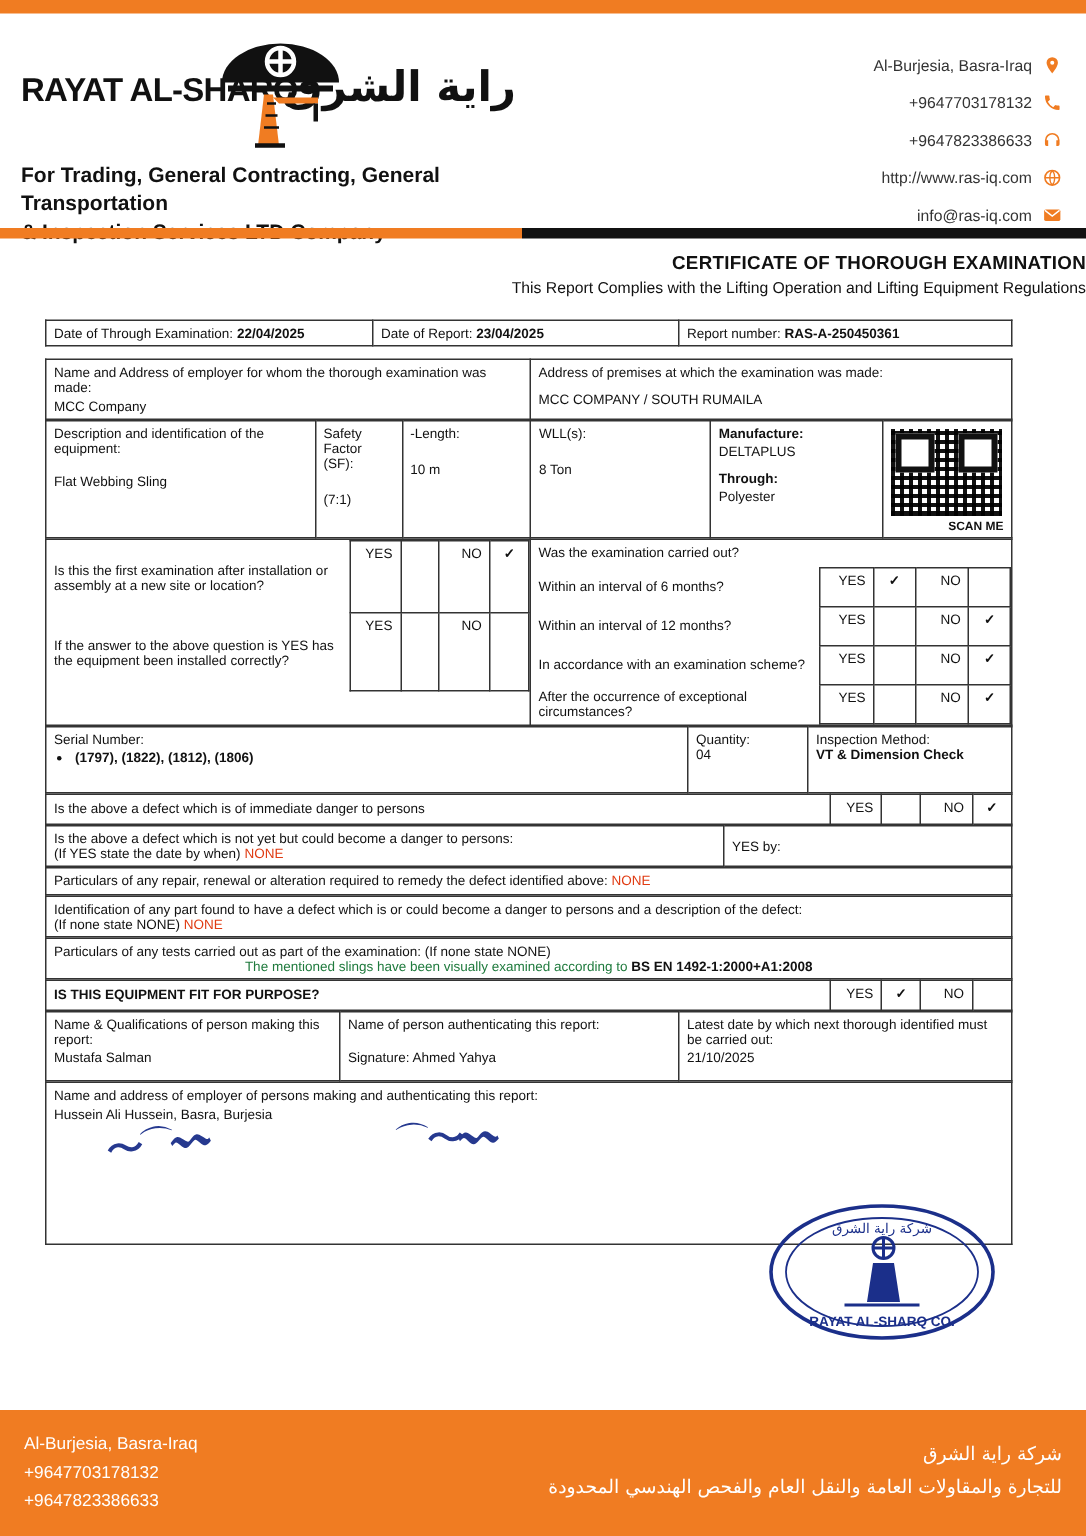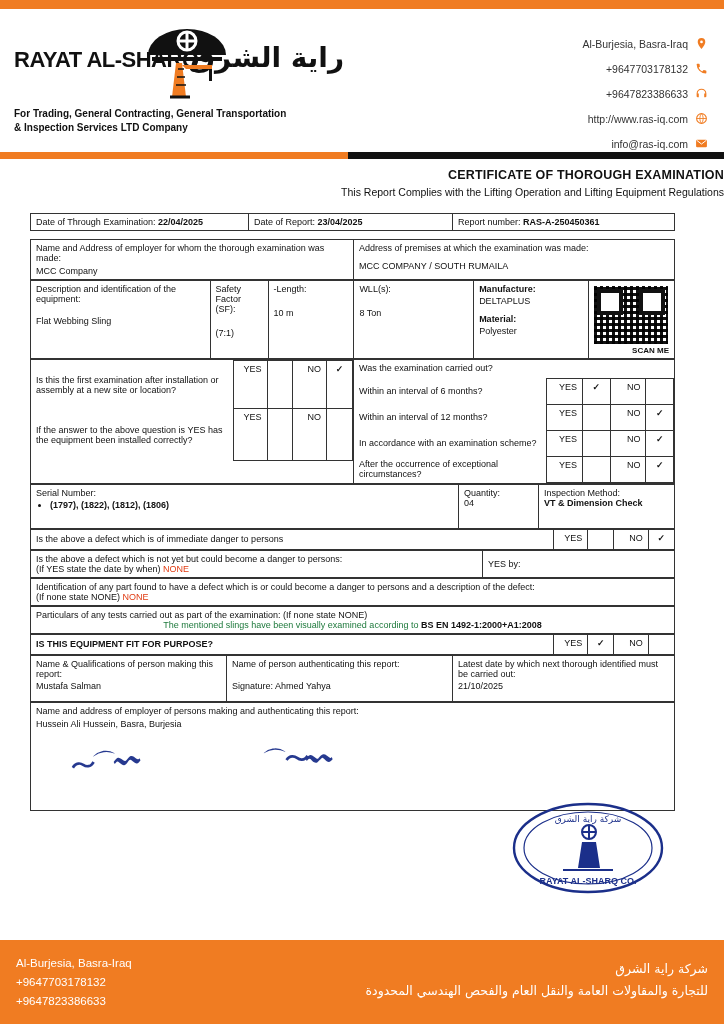--- a/index.html
+++ b/index.html
@@ -37,21 +37,21 @@
   .logo-ar {
     position: absolute; right: 0; top: 18px;
     font-family: "DejaVu Sans", sans-serif;
     font-weight: bold; font-size: 28px; color: #111; direction: rtl;
   }
   .logo-mark {
     position: absolute; left: 128px; top: 2px; width: 90px; height: 74px;
   }
   .logo-sub {
     position: absolute; left: 0; top: 84px; width: 330px;
-    font-size: 10px; font-weight: bold; color: #111; line-height: 1.35;
+    font-size: 14px; font-weight: bold; color: #111; line-height: 1.35;
   }
   .contact {
     position: absolute; right: 16px; top: 22px; width: 300px;
     text-align: right; font-size: 10.5px; color: #333;
   }
   .contact-row {
     display: flex; align-items: center; justify-content: flex-end;
     gap: 7px; height: 25px;
   }
   .contact-ico { width: 13px; height: 13px; flex: 0 0 13px; color: #f07c22; }
@@ -270,21 +270,21 @@
         <div class="lbl">-Length:</div>
         <div style="margin-top:14px">10 m</div>
       </td>
       <td style="width:120px">
         <div class="lbl">WLL(s):</div>
         <div style="margin-top:14px">8 Ton</div>
       </td>
       <td style="width:115px">
         <div class="lbl" style="font-weight:bold">Manufacture:</div>
         <div style="margin-top:2px">DELTAPLUS</div>
-        <div class="lbl" style="font-weight:bold;margin-top:8px">Material:</div>
+        <div class="lbl" style="font-weight:bold;margin-top:8px">Through:</div>
         <div style="margin-top:2px">Polyester</div>
       </td>
       <td class="qr-cell">
         <div class="qr"></div>
         <div class="qr-cap">SCAN ME</div>
       </td>
     </tr>
   </tbody>
     </table>
 
@@ -393,20 +393,30 @@
         <div>
           <span>(If YES state the date by when)</span>
           <span class="none">NONE</span>
         </div>
       </td>
       <td class="mid">YES by:</td>
     </tr>
   </tbody>
     </table>
 
+  <table class="f">
+    <tbody>
+        <tr>
+      <td class="h18">
+        <span>Particulars of any repair, renewal or alteration required to remedy the defect identified above:</span>
+        <span class="none">NONE</span>
+      </td>
+    </tr>
+  </tbody>
+    </table>
 
   <table class="f">
     <tbody>
         <tr>
       <td>
         <div>Identification of any part found to have a defect which is or could become a danger to persons and a description of the defect:</div>
         <div>
           <span>(If none state NONE)</span>
           <span class="none">NONE</span>
         </div>

